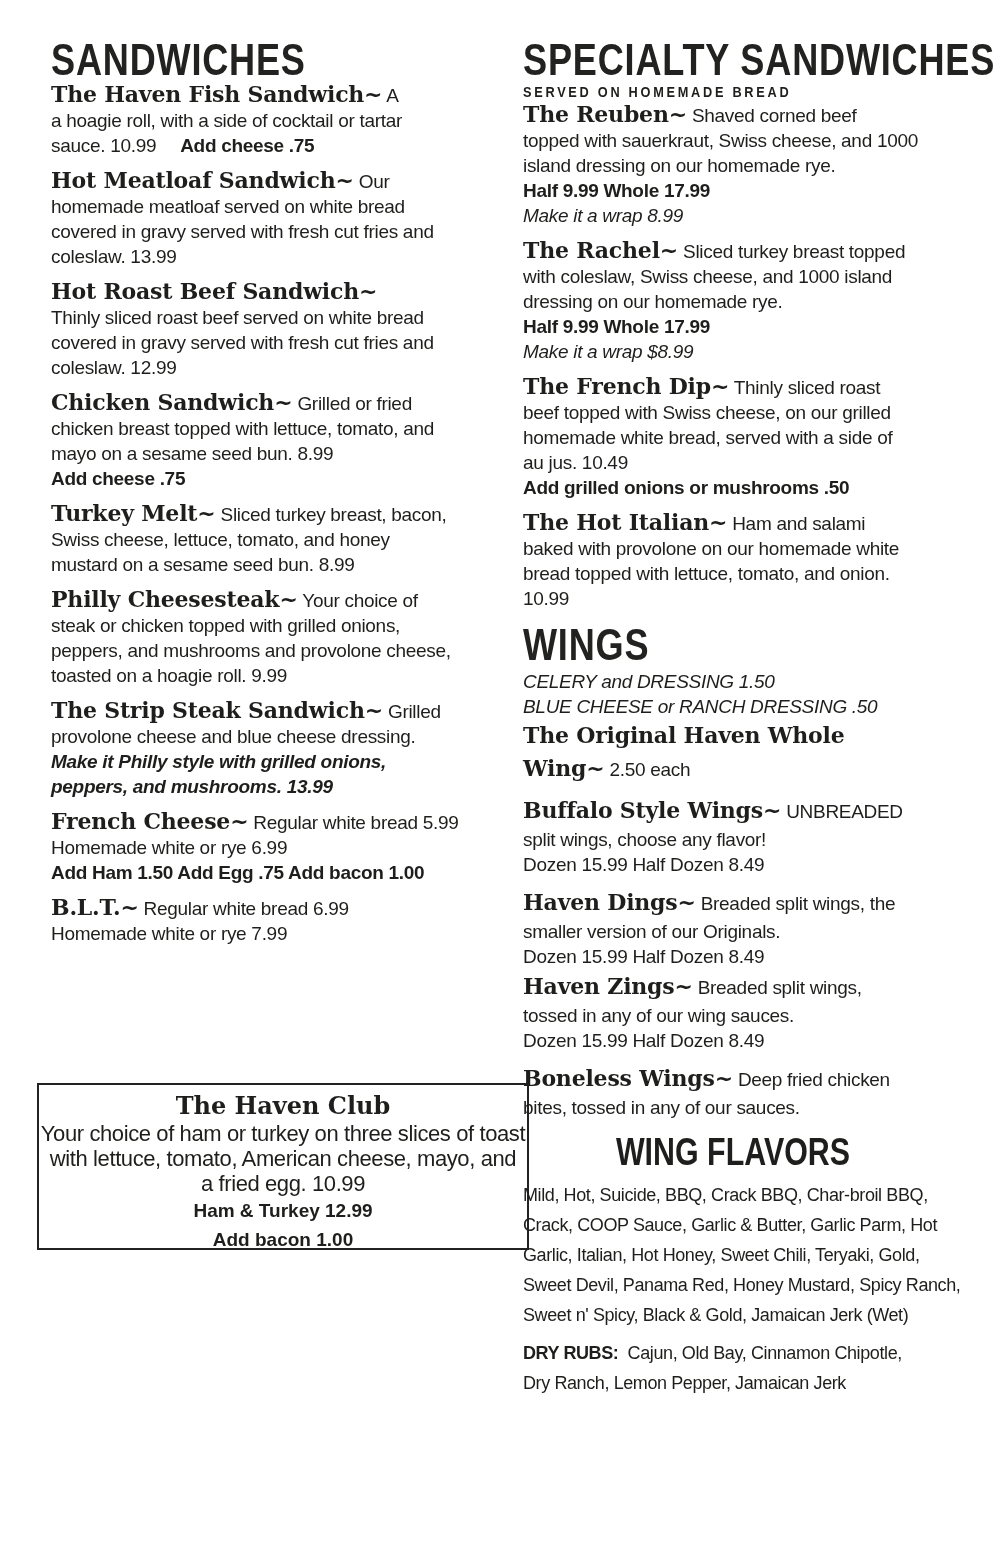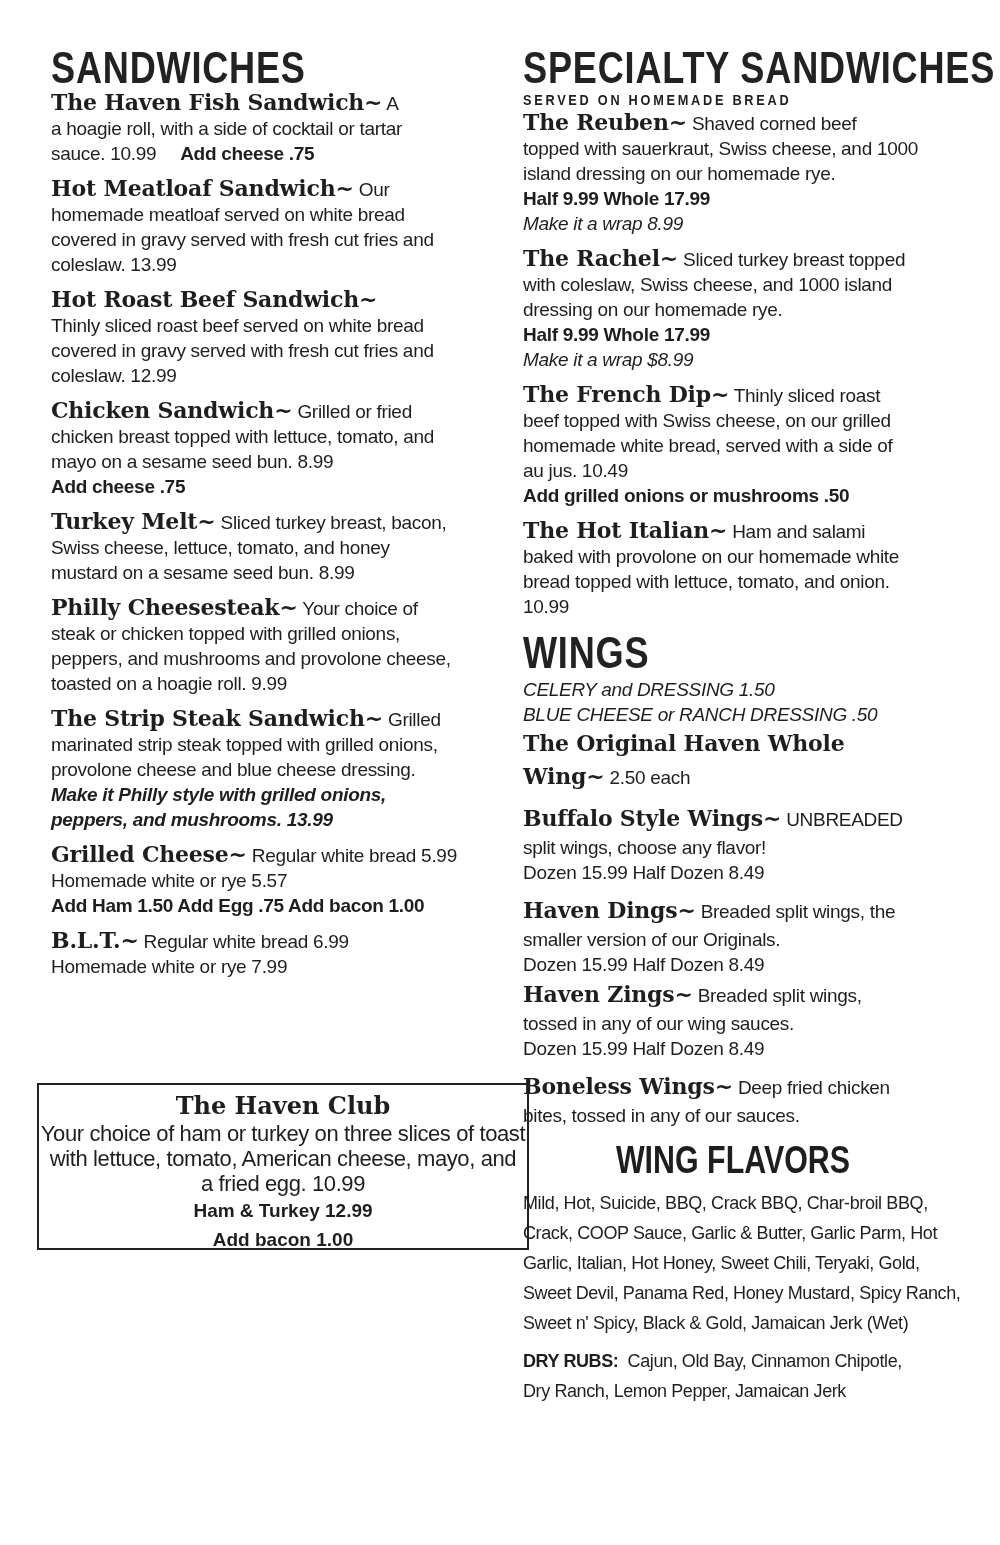--- a/index.html
+++ b/index.html
@@ -1,21 +1,21 @@
 <!DOCTYPE html>
 <html><head>
 <meta charset="utf-8">
 <style>
   html, body { margin: 0; padding: 0; background: #ffffff; }
   body {
     width: 1000px; height: 1545px; position: relative; overflow: hidden;
     color: #1e1e1c;
     font-family: "Liberation Sans", sans-serif;
   }
-  .col { position: absolute; top: 44px; }
+  .col { position: absolute; top: 36px; }
   .col-left { left: 51px; width: 440px; }
   .col-right { left: 523px; width: 440px; }
 
   .section-title {
     font-family: "Liberation Sans", sans-serif;
     font-weight: 700;
     font-size: 44px;
     line-height: 48px;
     letter-spacing: 1px;
     transform: scaleX(0.82);
@@ -126,31 +126,30 @@
     </div>
     <div class="item-line desc line">steak or chicken topped with grilled onions,</div>
     <div class="item-line desc line">peppers, and mushrooms and provolone cheese,</div>
     <div class="item-line desc line">toasted on a hoagie roll.  9.99</div>
   </div>
 
   <div class="item">
     <div class="item-line">
       <span class="item-name">The Strip Steak Sandwich~</span><span class="desc"> Grilled</span>
     </div>
-    <div class="item-line desc line">marinated strip steak topped with grilled onions,</div>
     <div class="item-line desc line">provolone cheese and blue cheese dressing.</div>
     <div class="item-line desc line bold ital">Make it Philly style with grilled onions,</div>
     <div class="item-line desc line bold ital">peppers, and mushrooms. 13.99</div>
   </div>
 
   <div class="item">
     <div class="item-line">
-      <span class="item-name">Grilled Cheese~</span><span class="desc"> Regular white bread  5.99</span>
-    </div>
-    <div class="item-line desc line">Homemade white or rye 5.57</div>
+      <span class="item-name">French Cheese~</span><span class="desc"> Regular white bread  5.99</span>
+    </div>
+    <div class="item-line desc line">Homemade white or rye 6.99</div>
     <div class="item-line desc line bold">Add Ham 1.50  Add Egg .75  Add bacon 1.00</div>
   </div>
 
   <div class="item">
     <div class="item-line">
       <span class="item-name">B.L.T.~</span><span class="desc"> Regular white bread  6.99</span>
     </div>
     <div class="item-line desc line">Homemade white or rye 7.99</div>
   </div>
 </div>

